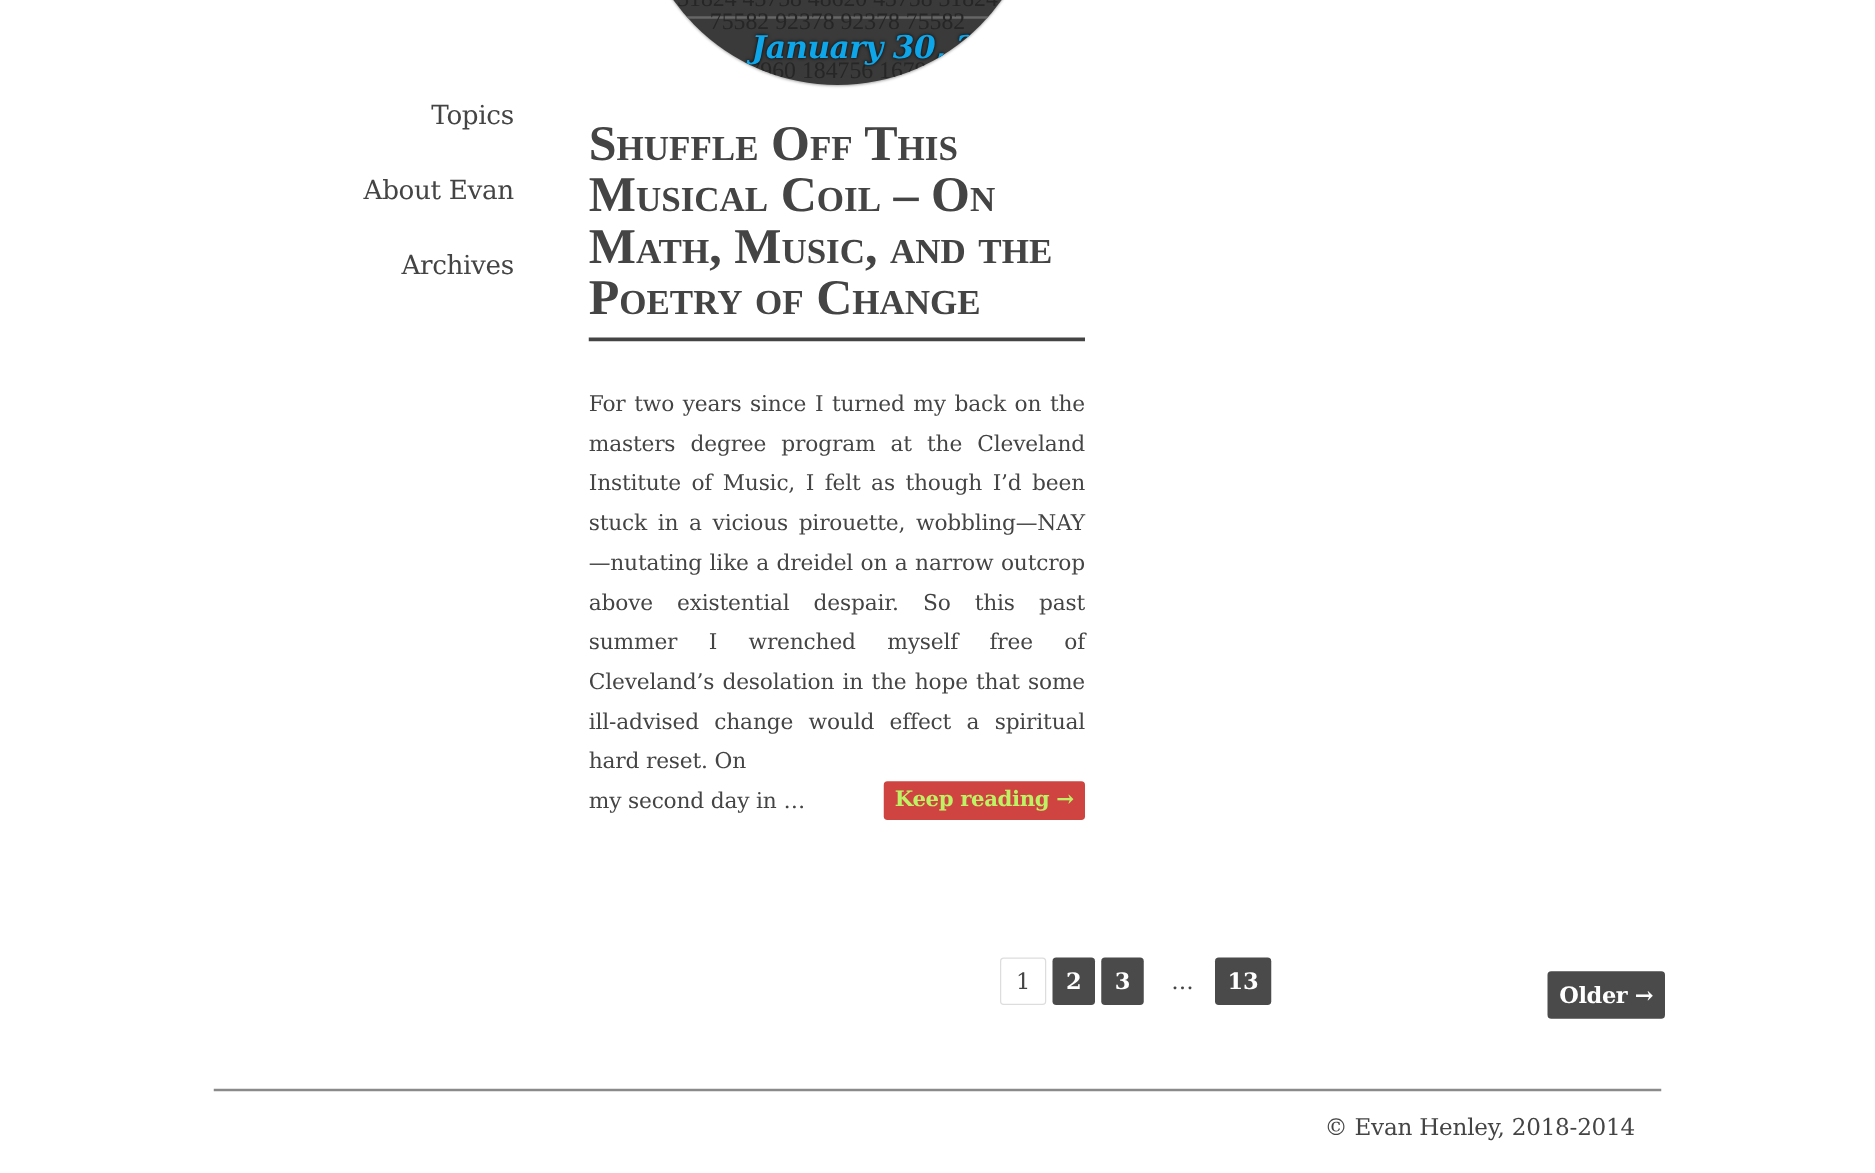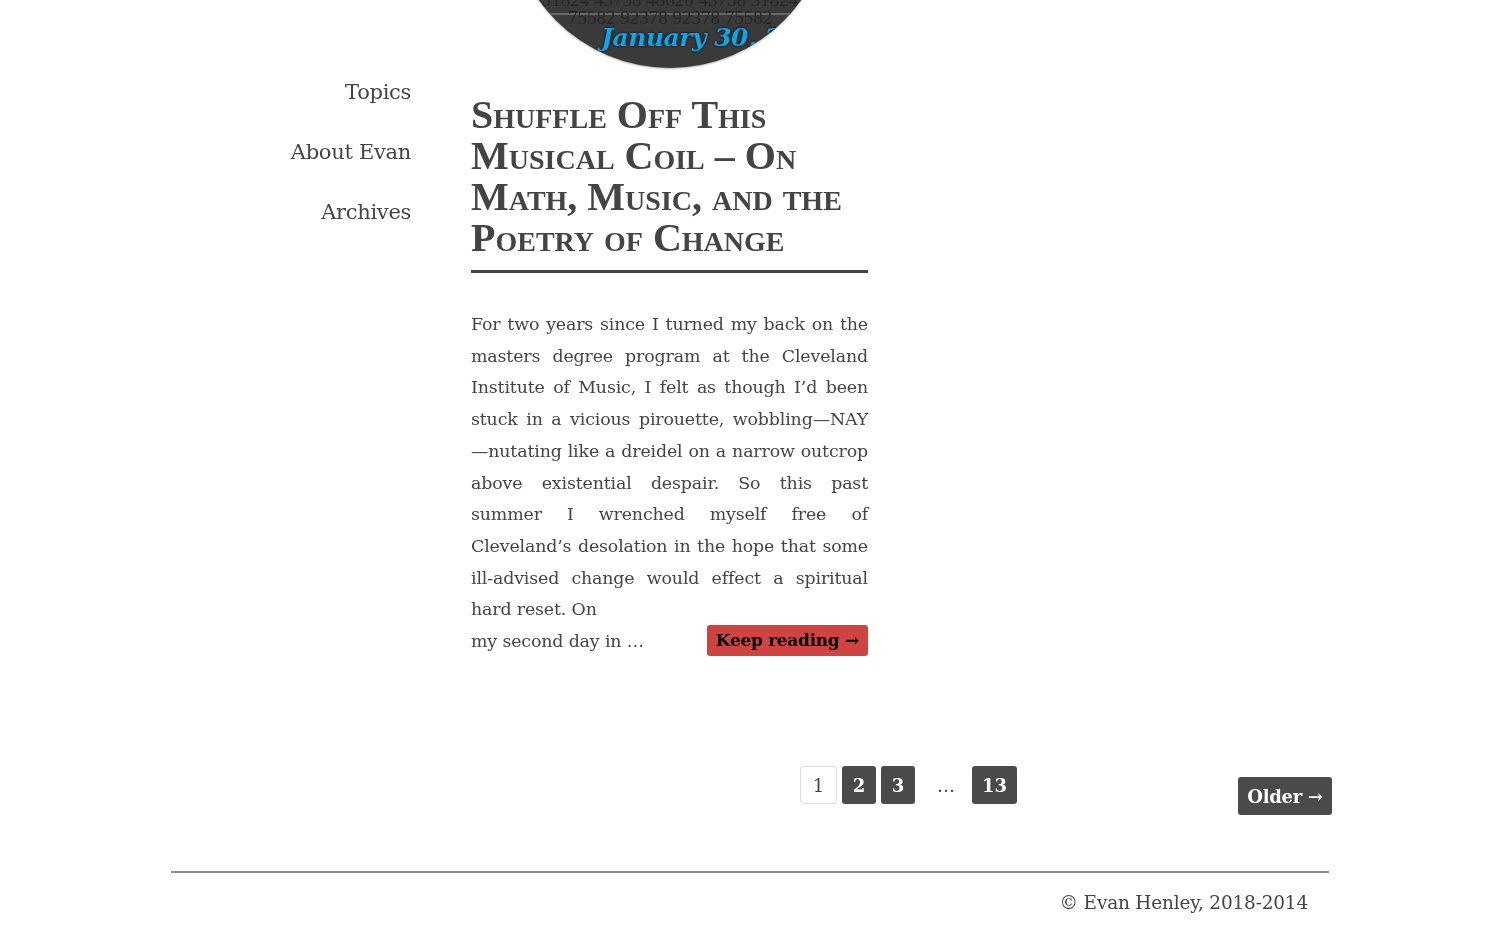--- a/index.html
+++ b/index.html
@@ -14,21 +14,21 @@
         font-style:italic;font-weight:bold;font-size:25px;font-family:"DejaVu Serif",serif;
         letter-spacing:-0.5px;text-shadow:0 0 3px #000;}
   .nav{position:absolute;right:1089px;top:76px;text-align:right;}
   .nav a{display:block;font-size:21px;color:#444;text-decoration:none;height:60px;line-height:32px;letter-spacing:-0.3px;}
   .post{position:absolute;left:471px;top:94px;width:397px;}
   .title{font-family:"Liberation Serif","DejaVu Serif",serif;font-variant:small-caps;
          font-size:40px;line-height:41px;color:#444;margin:0;padding-bottom:12px;
          border-bottom:3px solid #444;letter-spacing:0px;}
   .excerpt{margin-top:36px;font-size:17.4px;line-height:31.7px;text-align:justify;color:#444;letter-spacing:-0.15px;}
   .excerpt .last{position:relative;display:block;text-align:left;}
-  .keep{position:absolute;right:0;top:-1px;background:#cf4440;color:#000000;font-weight:bold;
+  .keep{position:absolute;right:0;top:-1px;background:#cf4440;color:#bef264;font-weight:bold;
         font-size:17px;padding:0 9px;height:31px;line-height:31px;border-radius:3px;text-decoration:none;letter-spacing:-0.3px;}
   .pager{position:absolute;left:800px;top:766px;display:flex;align-items:center;}
   .pg{height:38px;min-width:34px;box-sizing:border-box;display:flex;align-items:center;justify-content:center;
       font-size:18px;border-radius:3px;margin-right:5px;text-decoration:none;}
   .pg.cur{background:#fff;border:1px solid #ddd;color:#444;width:37px;}
   .pg.num{background:#4a4a4a;color:#fff;font-weight:bold;}
   .pg.n2{width:34px;}
   .pg.n13{width:45px;}
   .dots{font-size:18px;color:#444;width:52px;text-align:center;margin-right:0;}
   .older{position:absolute;left:1238px;top:766px;width:94px;height:38px;background:#4a4a4a;color:#fff;
@@ -37,20 +37,21 @@
   .copy{position:absolute;right:192px;top:892px;font-size:18.5px;color:#444;letter-spacing:-0.2px;}
 </style>
 </head>
 <body>
 
 <div class="hero">
 
   <div class="nums" style="top:249px">31824  43758  48620  43758  31824</div>
   <div class="line"></div>
   <div class="nums" style="top:267px">75582  92378  92378  75582</div>
+  <div class="nums" style="top:306px">167960  184756  167960</div>
   <div class="date">January 30, 2014</div>
 </div>
 
 <nav class="nav">
   <a href="#">Topics</a>
   <a href="#">About Evan</a>
   <a href="#">Archives</a>
 </nav>
 
 <article class="post">

